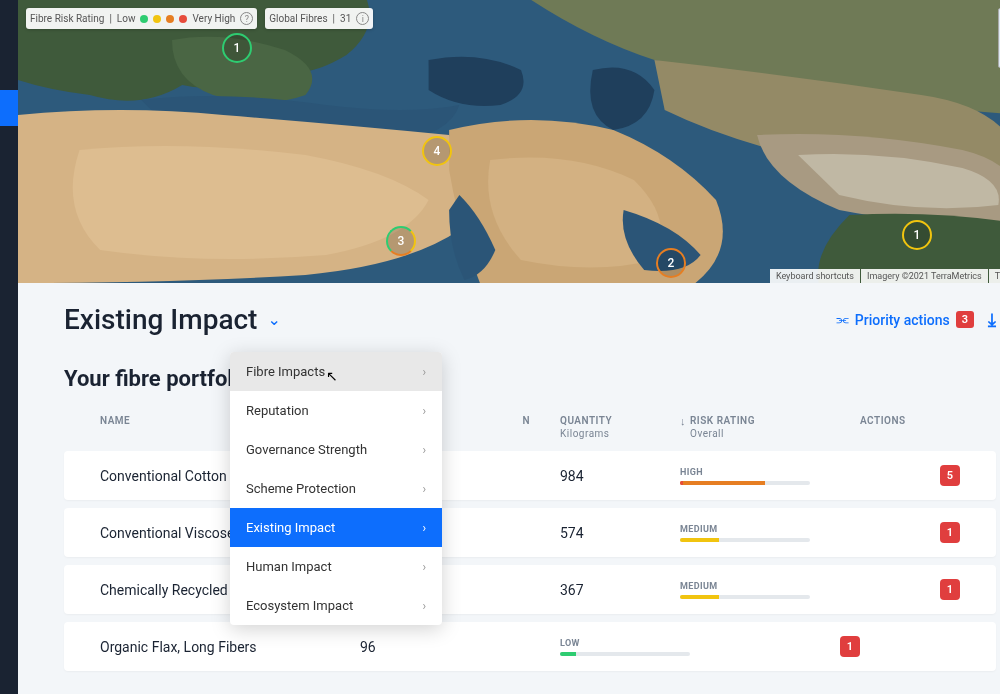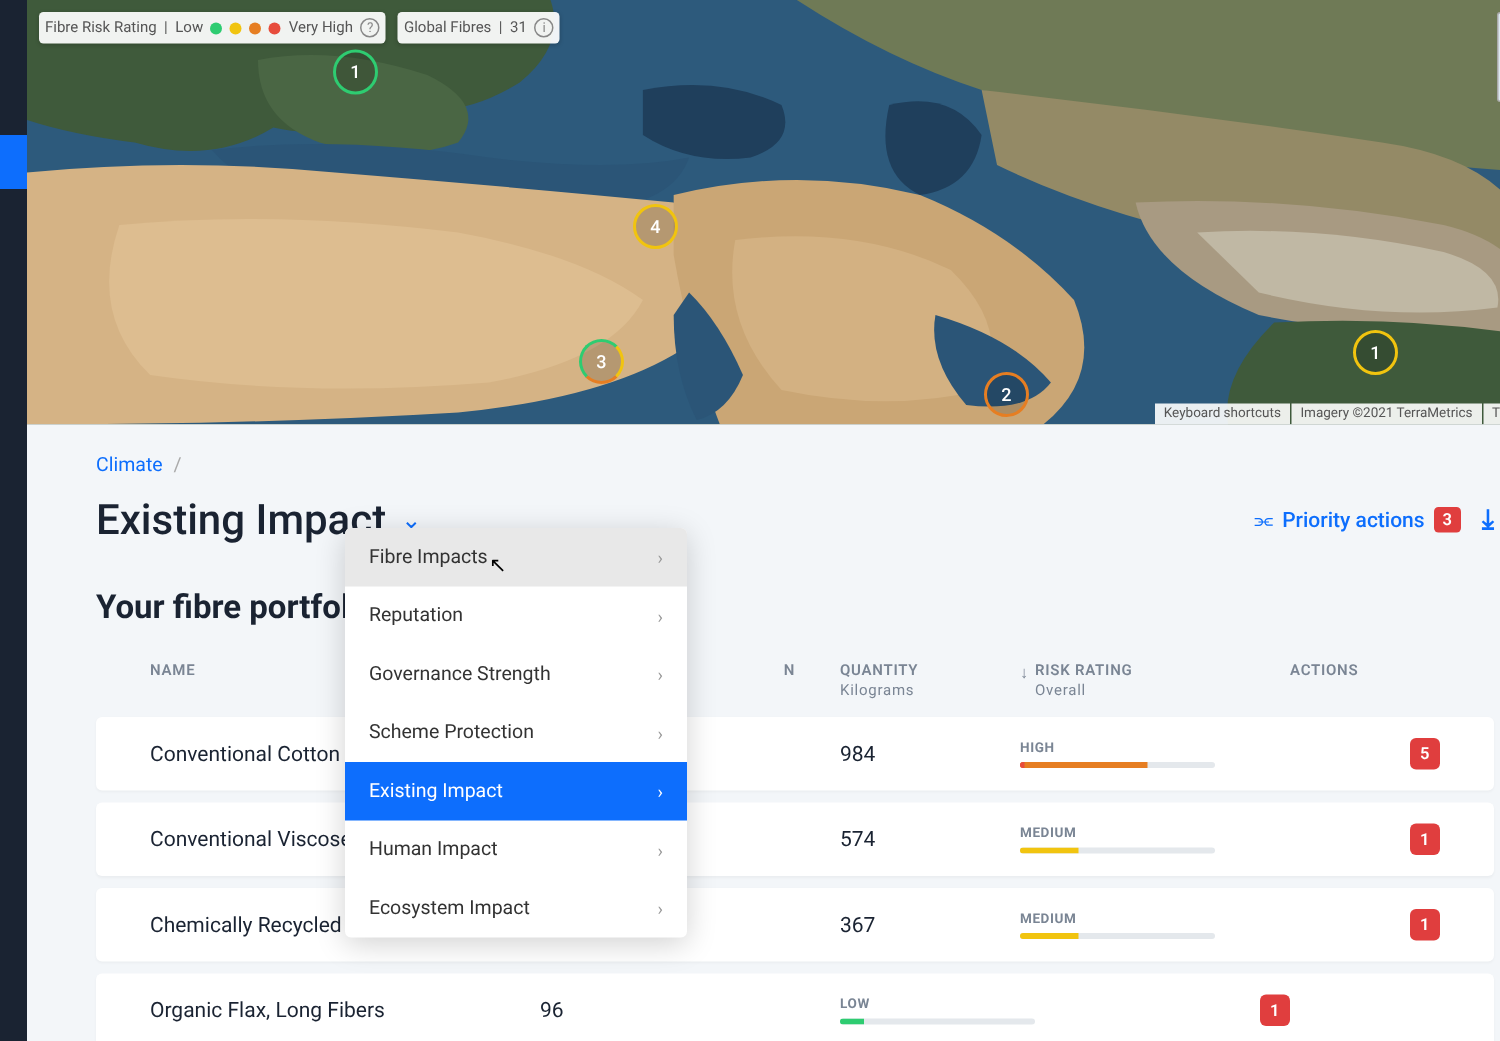--- a/index.html
+++ b/index.html
@@ -57,21 +57,21 @@
   .row { background: #fff; border-radius: 4px; margin-bottom: 8px; padding: 14px 36px; display: grid; grid-template-columns: 260px 200px 120px 180px 100px; align-items: center; font-size: 14px; color: #1a2332; box-shadow: 0 1px 2px rgba(0,0,0,0.04); }
   .risk-cell { display: flex; flex-direction: column; gap: 4px; }
   .risk-label { font-size: 9px; font-weight: 700; color: #7a8594; letter-spacing: 0.4px; }
   .risk-bar { width: 130px; height: 4px; background: #e4e8ec; border-radius: 2px; overflow: hidden; position: relative; }
   .risk-fill-high { height: 100%; width: 65%; background: #e67e22; border-left: 3px solid #e74c3c; }
   .risk-fill-medium { height: 100%; width: 30%; background: #f1c40f; }
   .risk-fill-low { height: 100%; width: 12%; background: #2ecc71; }
   .actions-cell { text-align: right; }
   .action-badge { display: inline-block; background: #e03e3e; color: #fff; font-size: 11px; font-weight: 600; padding: 4px 7px; border-radius: 4px; min-width: 20px; text-align: center; }
   
-  .dropdown { position: absolute; top: 352px; left: 230px; width: 228px; background: #fff; border-radius: 4px; box-shadow: 0 4px 20px rgba(0,0,0,0.18); overflow: hidden; z-index: 100; }
+  .dropdown { position: absolute; top: 352px; left: 230px; width: 212px; background: #fff; border-radius: 4px; box-shadow: 0 4px 20px rgba(0,0,0,0.18); overflow: hidden; z-index: 100; }
   .dd-item { padding: 12px 16px; font-size: 13px; color: #333; display: flex; justify-content: space-between; align-items: center; cursor: pointer; }
   .dd-item.hovered { background: #e8e8e8; }
   .dd-item.selected { background: #0d6efd; color: #fff; }
   .dd-chev { font-size: 12px; color: #999; }
   .dd-item.selected .dd-chev { color: #fff; }
   
   .cursor { position: absolute; top: 368px; left: 326px; font-size: 14px; z-index: 101; pointer-events: none; }
 </style>
 </head>
 <body>
@@ -139,24 +139,20 @@
           <div class="map-marker marker-yellow" style="top: 220px; left: 884px;">1</div>
         </div>
       <div class="map-attrib">
         <div class="attrib-chip">Keyboard shortcuts</div>
         <div class="attrib-chip">Imagery ©2021 TerraMetrics</div>
         <div class="attrib-chip">Terms</div>
       </div>
     </div>
 
     <div class="content">
-      <div class="breadcrumb">
-        <a style="color:#0d6efd;text-decoration:none">Climate</a>
-        <span class="breadcrumb-sep">/</span>
-      </div>
 
       <div class="header-row">
         <h1 class="page-title">
           <span>Existing Impact</span>
           <span class="chev-down">⌄</span>
         </h1>
         <div class="header-actions">
           <a class="priority-link">
             <span class="spark-icon">⫘</span>
             <span>Priority actions</span>

